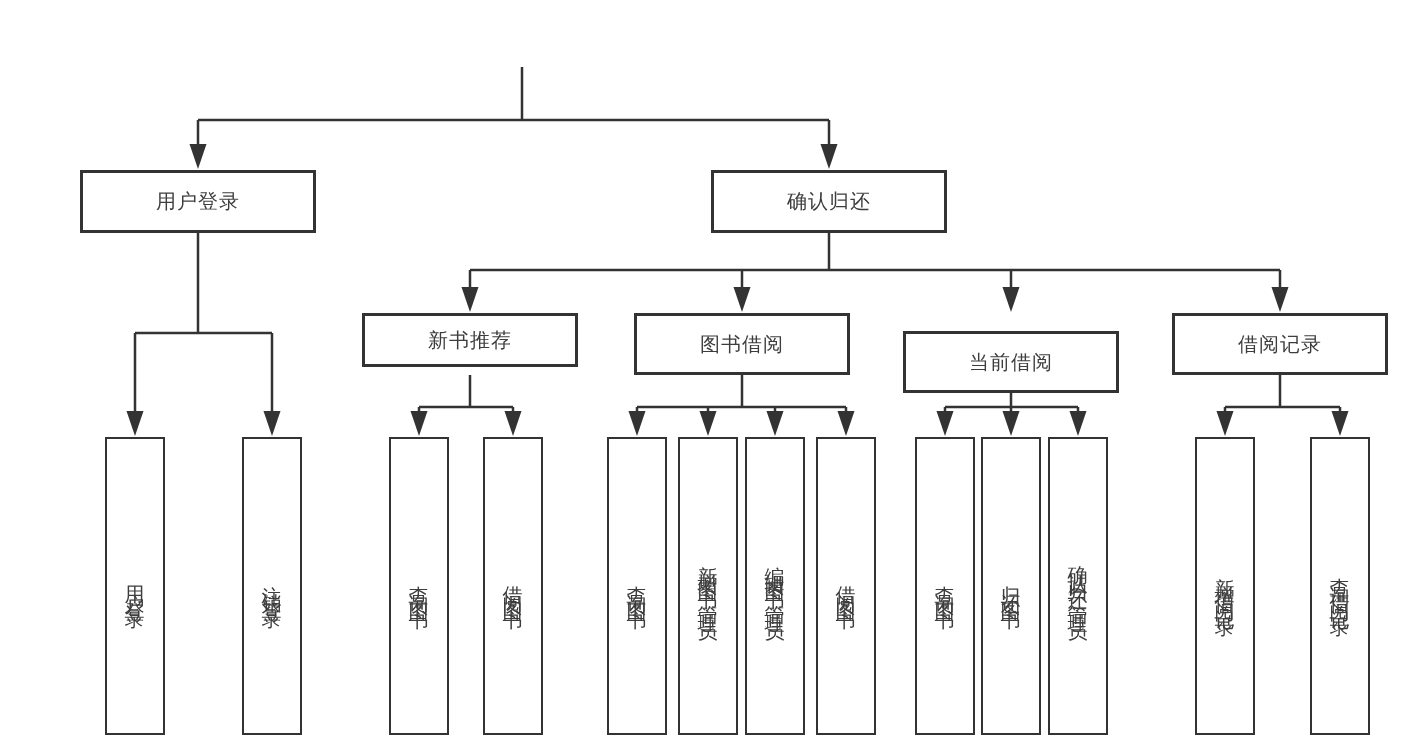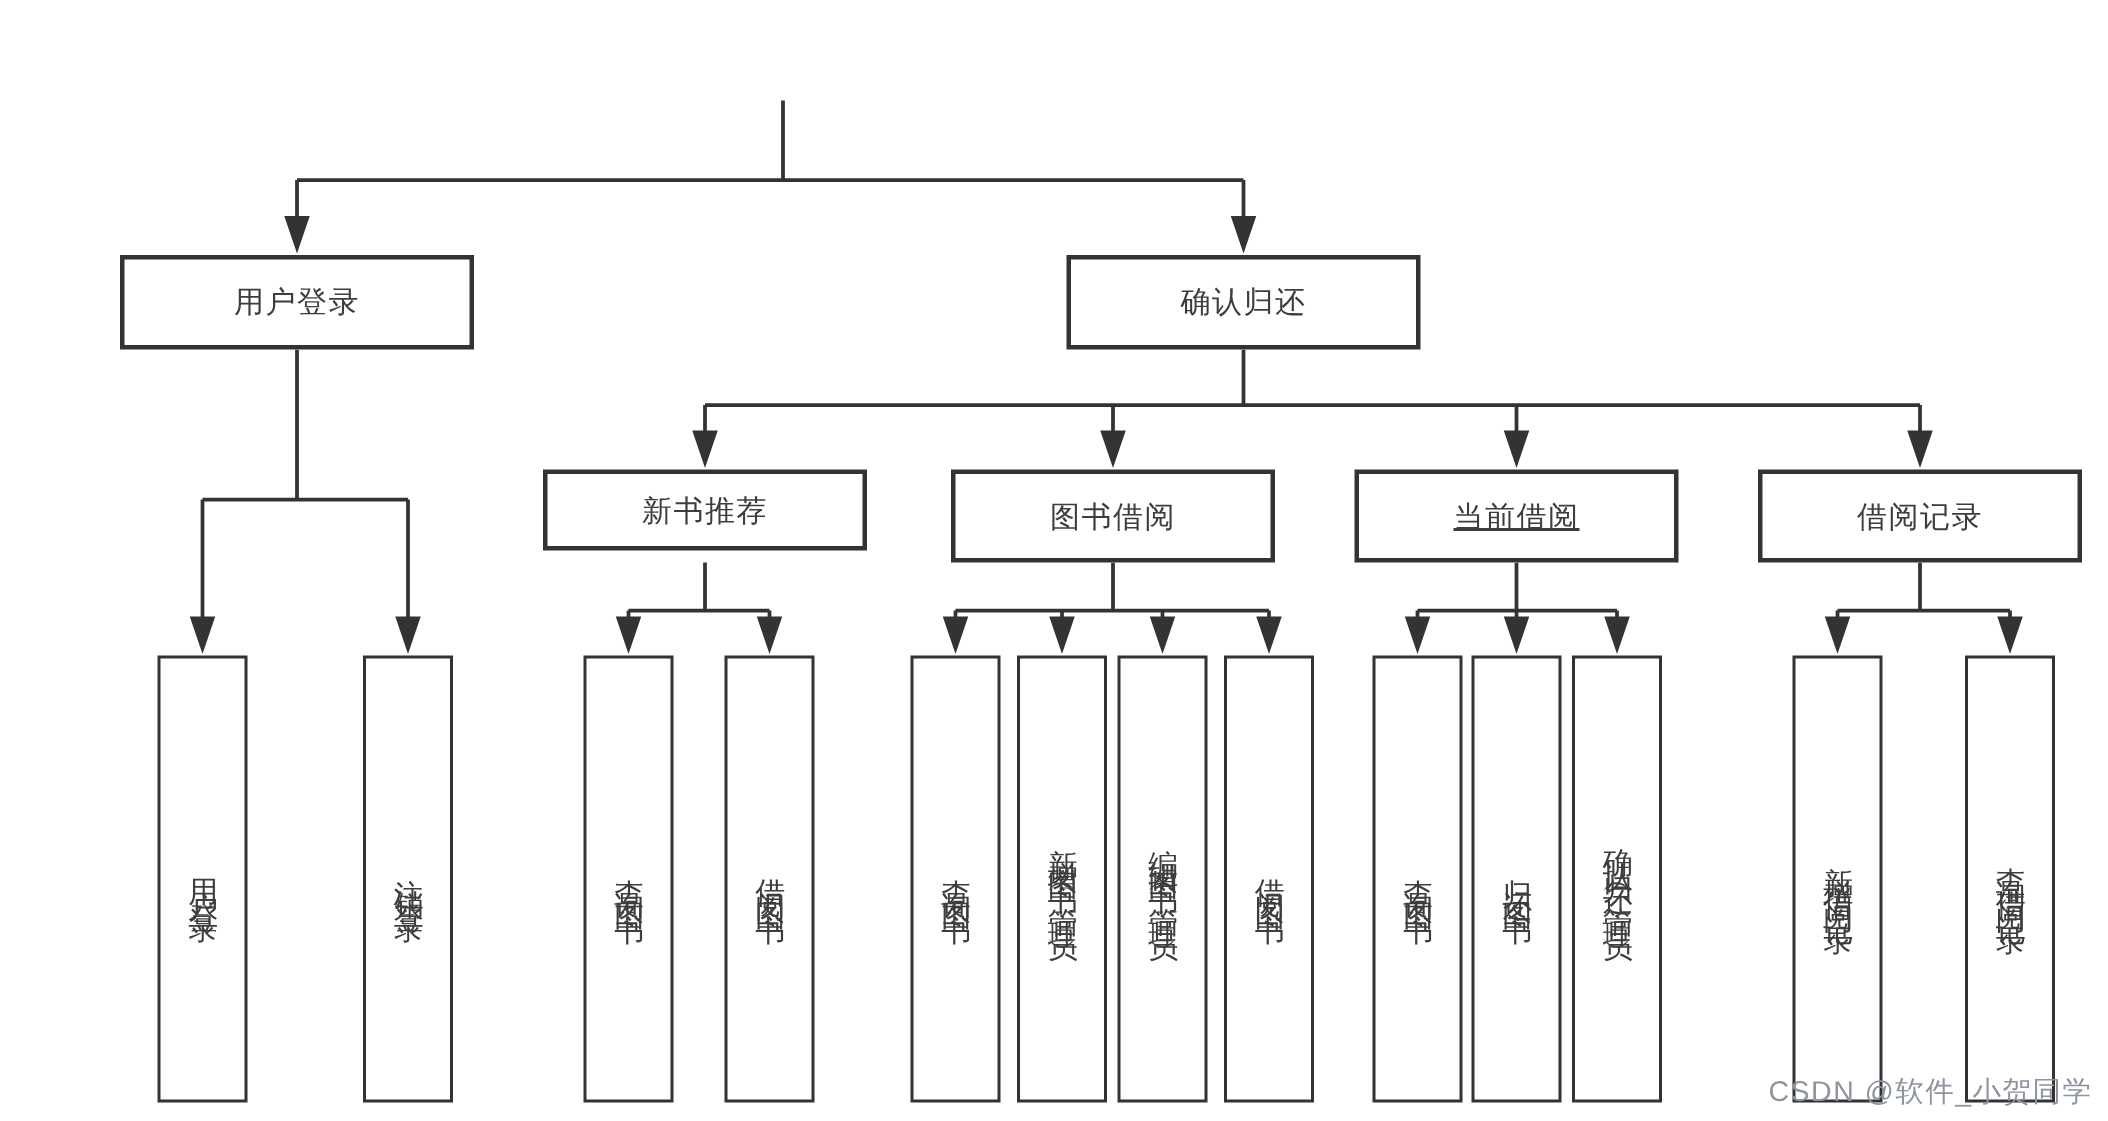--- a/index.html
+++ b/index.html
@@ -90,21 +90,21 @@
       <polygon points="1331.5,411 1348.5,411 1340,436"></polygon>
     </g>
   </svg>
 
 
   <div class="box" style="left:80px; top:170px; width:236px; height:63px;">用户登录</div>
   <div class="box" style="left:711px; top:170px; width:236px; height:63px;">确认归还</div>
 
   <div class="box" style="left:362px; top:313px; width:216px; height:54px;">新书推荐</div>
   <div class="box" style="left:634px; top:313px; width:216px; height:62px;">图书借阅</div>
-  <div class="box" style="left:903px; top:313px; width:216px; height:62px;text-decoration:underline;">当前借阅</div>
+  <div class="box" style="left:903px; top:331px; width:216px; height:62px;">当前借阅</div>
   <div class="box" style="left:1172px; top:313px; width:216px; height:62px;">借阅记录</div>
 
   <div class="leaf" style="left:105px;">
     <span>用户登录</span>
   </div>
   <div class="leaf" style="left:242px;">
     <span>注销登录</span>
   </div>
 
   <div class="leaf" style="left:389px;">
@@ -137,15 +137,14 @@
     <span>确认归还（管理员）</span>
   </div>
 
   <div class="leaf" style="left:1195px;">
     <span>新增借阅记录</span>
   </div>
   <div class="leaf" style="left:1310px;">
     <span>查询借阅记录</span>
   </div>
 
-  <div class="watermark">CSDN @软件_小贺同学</div>
 
 </div>
 
 </body></html>

